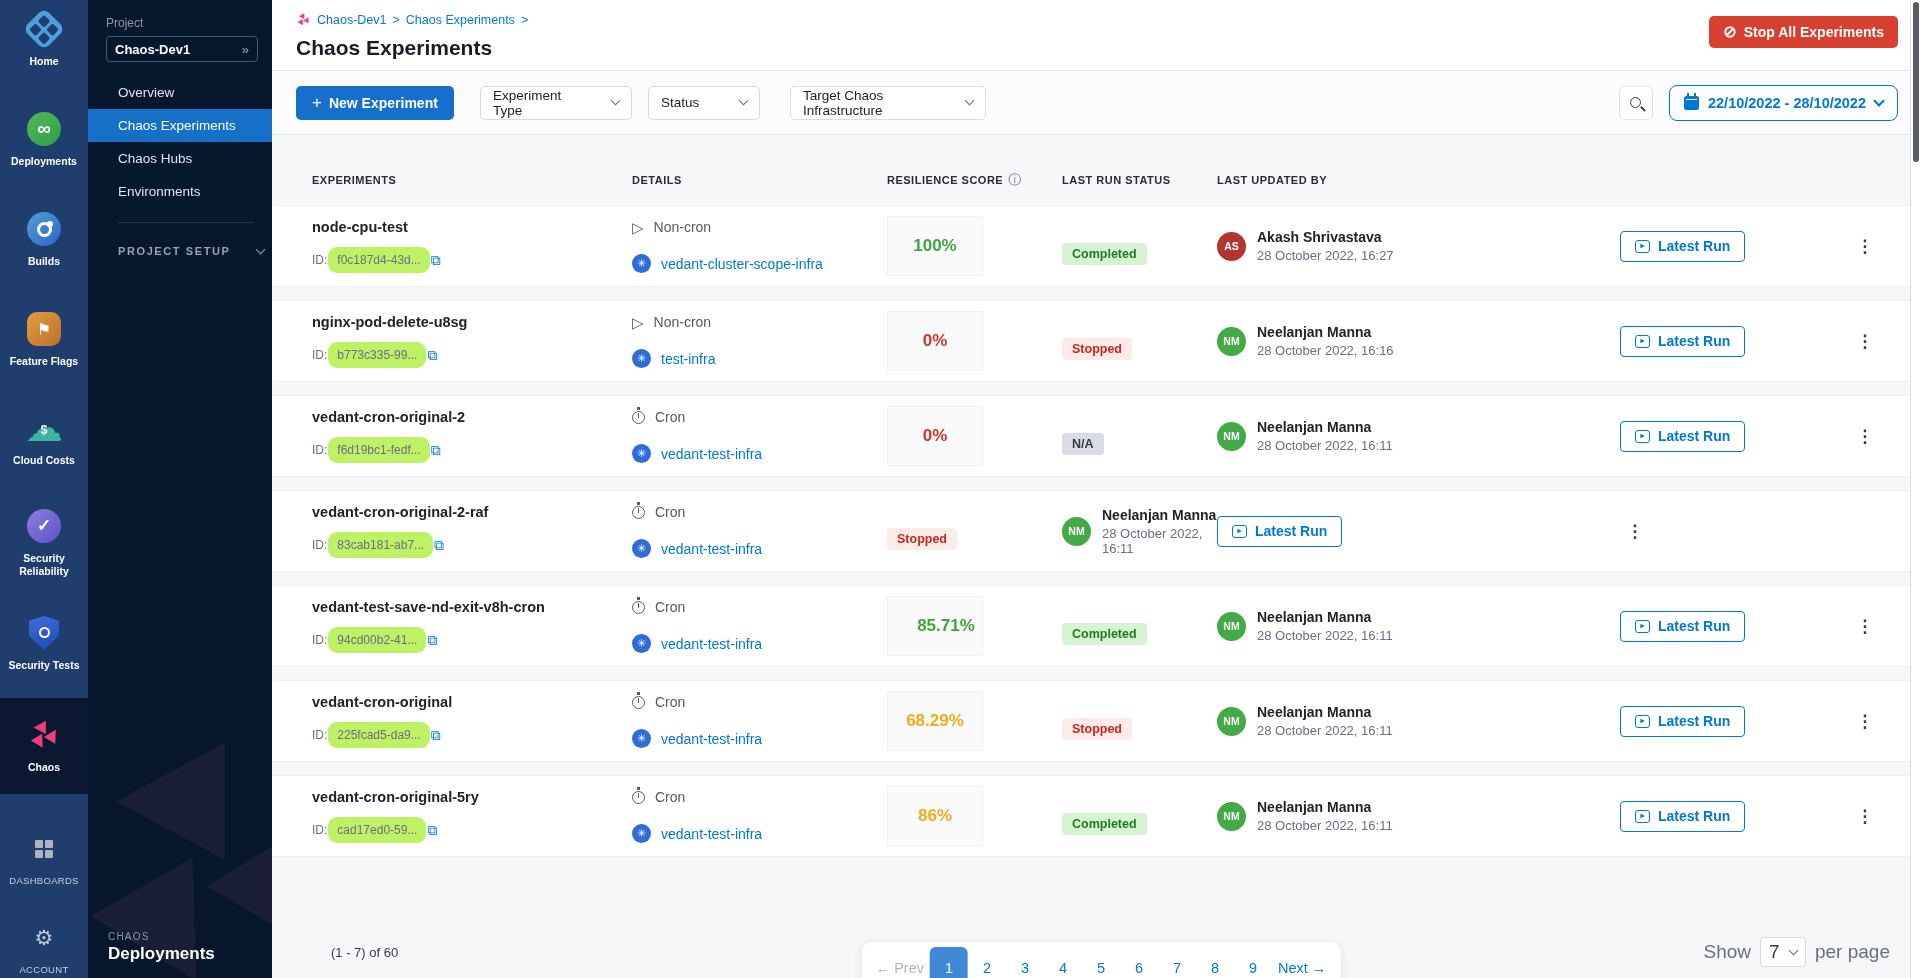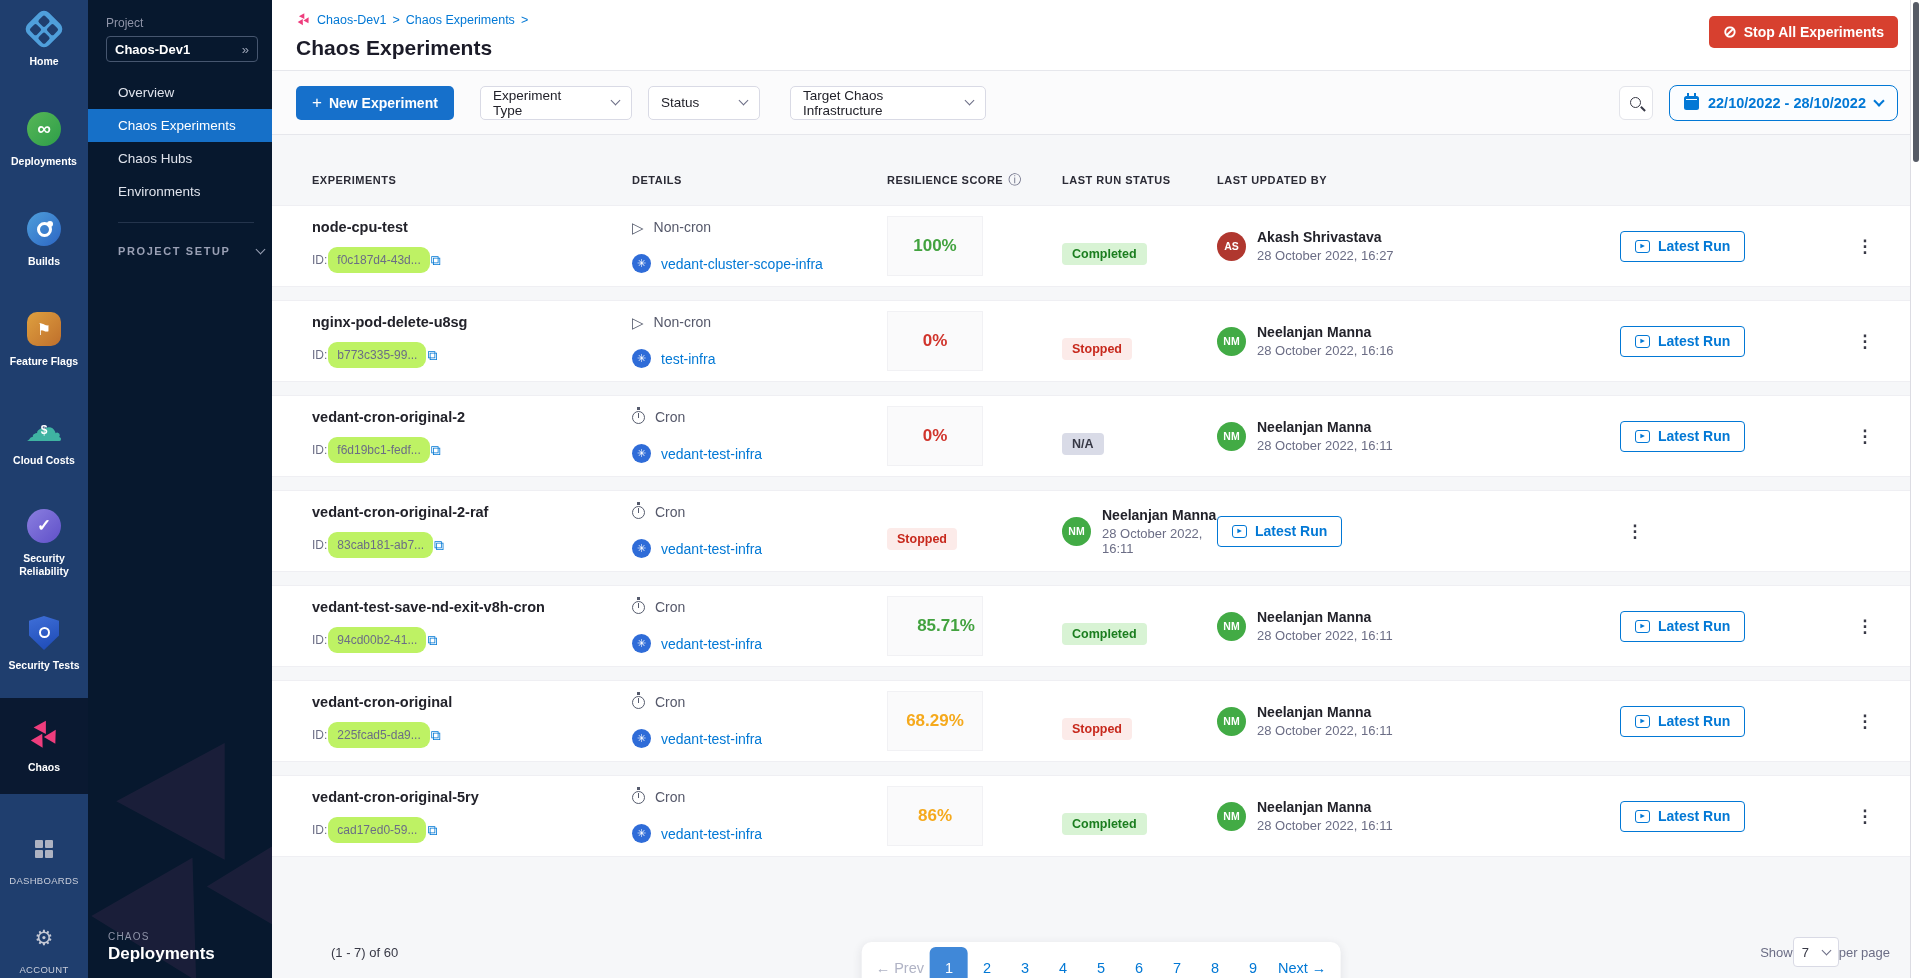--- a/index.html
+++ b/index.html
@@ -113,21 +113,21 @@
   .run-ic { width:15px; height:13px; border:1.5px solid #0278d5; border-radius:3px; display:inline-flex; align-items:center; justify-content:center; font-size:8px; line-height:1; }
   .kebab { font-size:17px; font-weight:bold; color:#383946; letter-spacing:0; cursor:pointer; text-align:center; width:30px;}
 
   
   .pagebar { position:absolute; left:40px; right:30px; bottom:0; height:52px; display:flex; align-items:center; }
   .pg-count { font-size:13px; color:#383946;margin-left:19px; }
   .pg-pill { position:absolute; left:50%; transform:translateX(-50%); bottom:-16px; background:#fff; border-radius:10px; box-shadow:0 2px 10px rgba(40,41,61,.10); display:flex; align-items:center; padding:5px 8px; }
   .pg-item { min-width:38px; height:42px; display:flex; align-items:center; justify-content:center; font-size:14.5px; color:#0278d5; cursor:pointer; padding:0 6px; }
   .pg-item.muted { color:#b0b3c5; }
   .pg-item.active { background:#4088d8; color:#fff; border-radius:6px; }
-  .pg-show { margin-left:auto; display:flex; align-items:center; font-size:13px; color:#6b6d85; }
+  .pg-show { margin-left:auto; display:flex; align-items:center; gap:9px; font-size:19px; color:#6b6d85; }
   .pg-size { width:46px; height:30px; border:1px solid #d9dae5; border-radius:4px; background:#fff; display:flex; align-items:center; justify-content:space-between; padding:0 8px; color:#383946; cursor:pointer; }
 
   
   .vscroll { position:absolute; right:0; top:0; width:10px; height:978px; background:#fff; border-left:1px solid #dcdce3; z-index:10;}
   .vscroll .thumb { position:absolute; top:2px; left:1.5px; width:6px; height:160px; background:#565b66; border-radius:3px; }
 </style>
 </head>
 <body>
 
 <div class="app">

